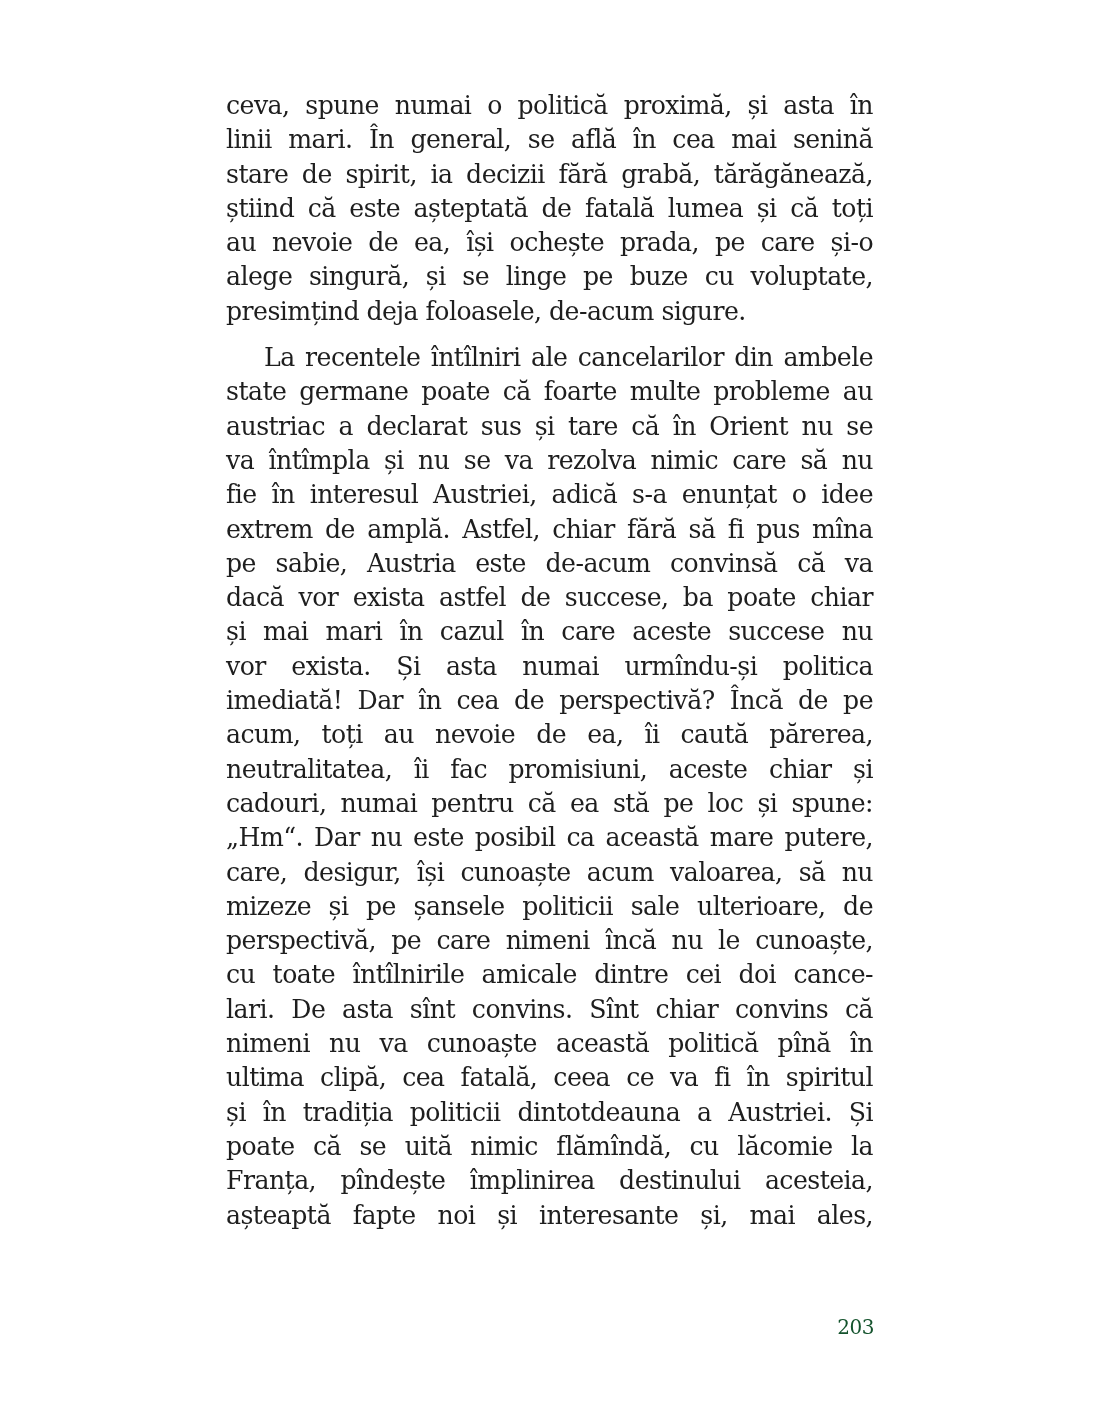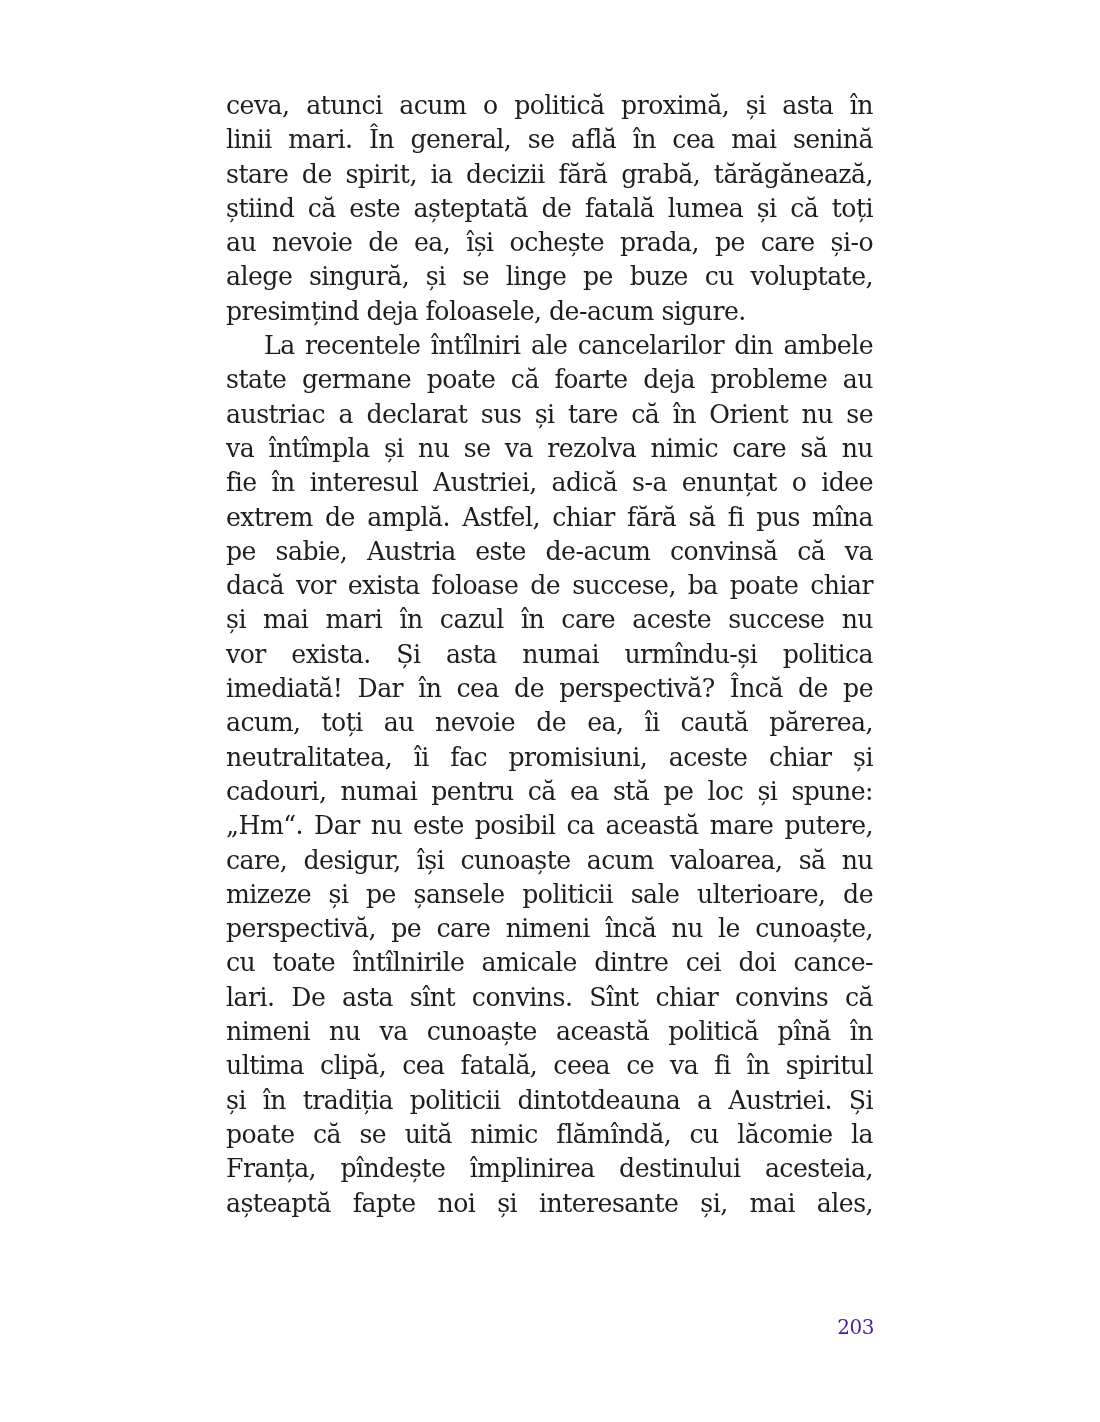--- a/index.html
+++ b/index.html
@@ -37,60 +37,61 @@
       white-space: nowrap;
       text-align: justify;
       text-align-last: justify;
       height: 34.3px;
     }
     .line.last {
       text-align-last: left;
     }
     .line.indent {
       text-indent: 38px;
+      margin-top: 12px;
     }
     .it {
     }
     .page-number {
       position: absolute;
       left: 834px;
       top: 1315px;
       width: 40px;
       text-align: right;
       font-family: "DejaVu Serif", serif;
       font-size: 20px;
-      color: #4c1d95;
+      color: #14532d;
       letter-spacing: -0.5px;
     }
   </style>
 </head>
 <body>
 
 <div class="page">
   <div class="text-block">
 
     <div>
-      <span class="line"><span>ceva, atunci acum o politică </span><span class="it">proximă</span><span>, și asta în</span></span>
+      <span class="line"><span>ceva, spune numai o politică </span><span class="it">proximă</span><span>, și asta în</span></span>
       <span class="line">linii mari. În general, se află în cea mai senină</span>
       <span class="line">stare de spirit, ia decizii fără grabă, tărăgănează,</span>
       <span class="line">știind că este așteptată de fatală lumea și că toți</span>
       <span class="line">au nevoie de ea, își ochește prada, pe care și-o</span>
       <span class="line">alege singură, și se linge pe buze cu voluptate,</span>
       <span class="line last">presimțind deja foloasele, de-acum sigure.</span>
     </div>
 
     <div>
       <span class="line indent">La recentele întîlniri ale cancelarilor din ambele</span>
-      <span class="line">state germane poate că foarte deja probleme au</span>
+      <span class="line">state germane poate că foarte multe probleme au</span>
       <span class="line">austriac a declarat sus și tare că în Orient nu se</span>
       <span class="line">va întîmpla și nu se va rezolva nimic care să nu</span>
       <span class="line">fie în interesul Austriei, adică s-a enunțat o idee</span>
       <span class="line">extrem de amplă. Astfel, chiar fără să fi pus mîna</span>
       <span class="line">pe sabie, Austria este de-acum convinsă că va</span>
-      <span class="line">dacă vor exista foloase de succese, ba poate chiar</span>
+      <span class="line">dacă vor exista astfel de succese, ba poate chiar</span>
       <span class="line">și mai mari în cazul în care aceste succese nu</span>
       <span class="line">vor exista. Și asta numai urmîndu-și politica</span>
       <span class="line">imediată! Dar în cea de perspectivă? Încă de pe</span>
       <span class="line">acum, toți au nevoie de ea, îi caută părerea,</span>
       <span class="line">neutralitatea, îi fac promisiuni, aceste chiar și</span>
       <span class="line">cadouri, numai pentru că ea stă pe loc și spune:</span>
       <span class="line">„Hm“. Dar nu este posibil ca această mare putere,</span>
       <span class="line">care, desigur, își cunoaște acum valoarea, să nu</span>
       <span class="line">mizeze și pe șansele politicii sale ulterioare, de</span>
       <span class="line">perspectivă, pe care nimeni încă nu le cunoaște,</span>

